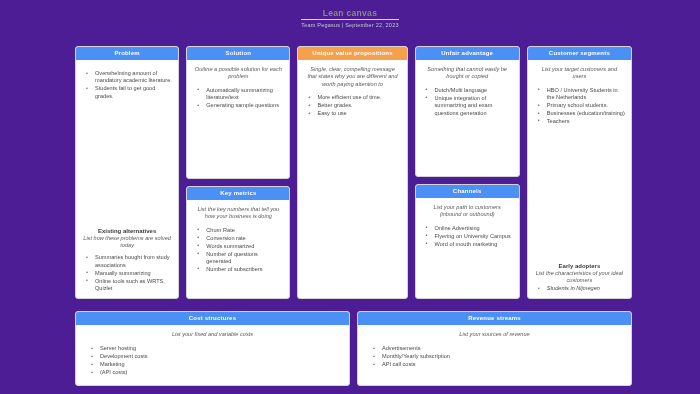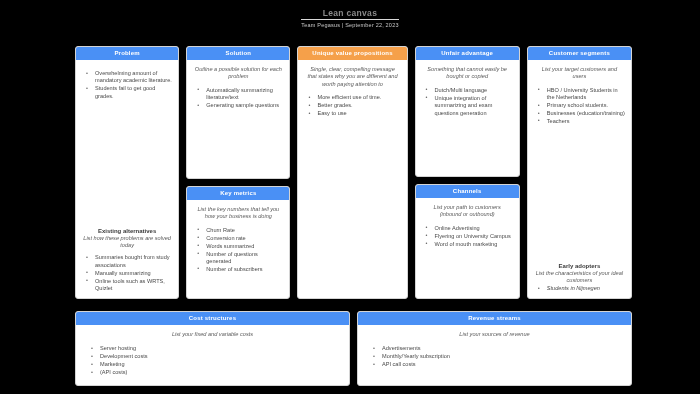--- a/index.html
+++ b/index.html
@@ -9,21 +9,21 @@
     height: 394px;
     background: #ffffff;
     font-family: "Liberation Sans", sans-serif;
     overflow: hidden;
   }
 
   #canvas-root {
     position: relative;
     width: 700px;
     height: 394px;
-    background: #000000;
+    background: #4c1d95;
   }
 
   
   .doc-header {
     width: 100%;
     padding-top: 2px;
     text-align: center;
   }
   .doc-title {
     font-size: 8.5px;

